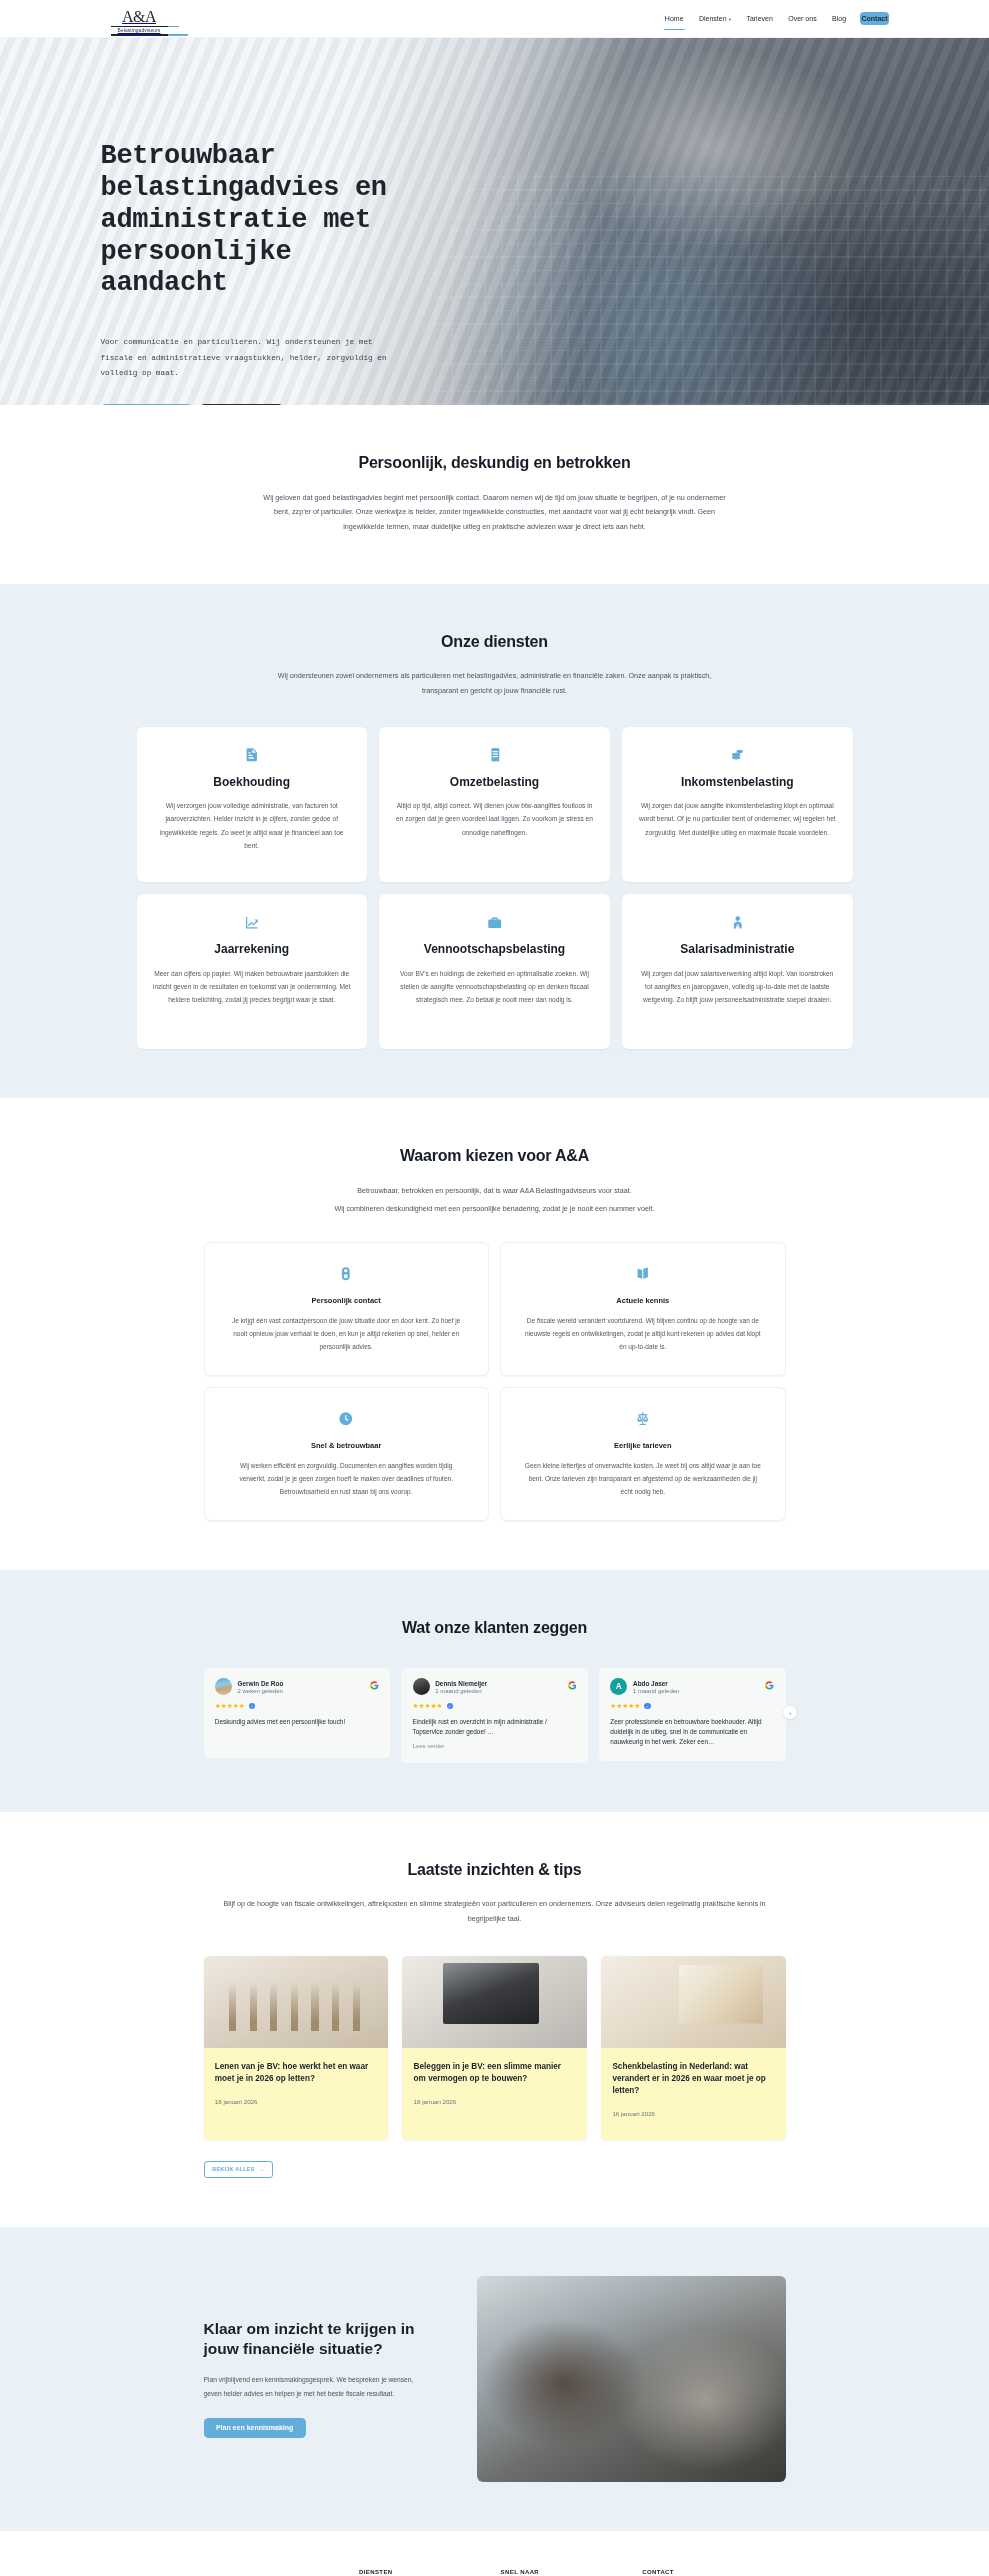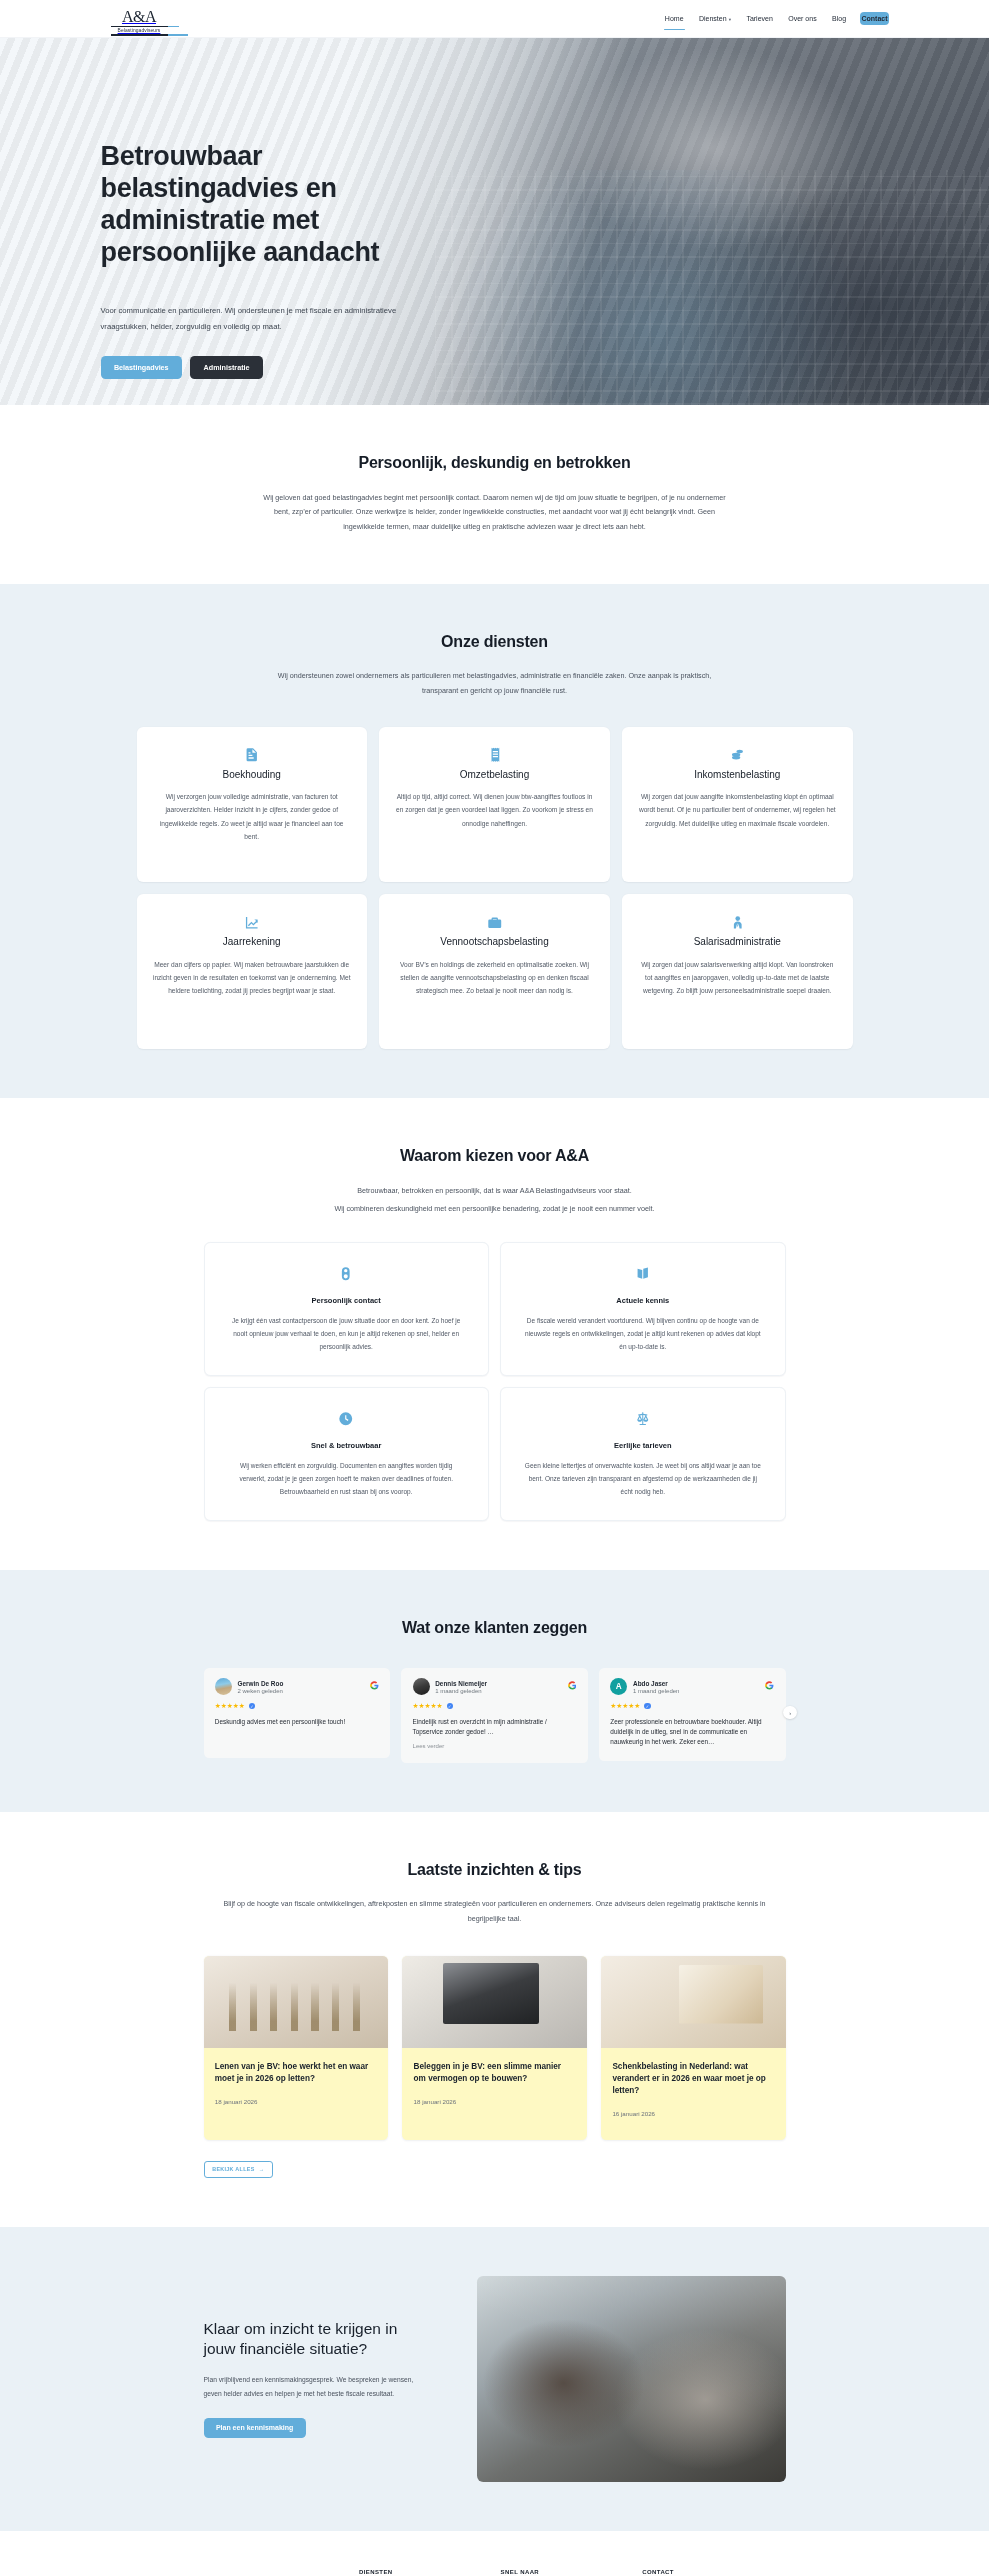--- a/index.html
+++ b/index.html
@@ -56,20 +56,21 @@
     padding: 5.7px 10.8px; border-radius: 4.1px; text-decoration: none; border: none;
     cursor: pointer;
   }
 
   
   .hero {
     height: 367px; position: relative; overflow: hidden;
     background:
       linear-gradient(100deg, #f3f7fa 0%, #f3f7fa 34%, rgba(243,247,250,.72) 46%, rgba(243,247,250,0) 60%),
       linear-gradient(135deg, #d8dde2 0%, #9aa3ac 35%, #6c737c 60%, #3f4650 100%);
+    font-family: Liberation Mono, monospace;
   }
   .hero:before{
     content:""; position:absolute; inset:0;
     background:
       radial-gradient(ellipse 216px 144px at 72% 30%, rgba(255,255,255,.38), transparent 70%),
       radial-gradient(ellipse 268px 185px at 88% 74%, rgba(40,48,60,.55), transparent 70%),
       repeating-linear-gradient(112deg, rgba(255,255,255,.05) 0 7.2px, rgba(0,0,0,.05) 7.2px 14.4px);
   }
   .hero:after{
     content:""; position:absolute; right:0; bottom:0; width:56%; height:64%;
@@ -114,21 +115,21 @@
     margin-top: 28px;
     display: grid; grid-template-columns: repeat(3, 1fr); gap: 12.4px;
     width: 716px; margin-left:auto; margin-right:auto;
   }
   .svc-card {
     background:#fff; border-radius: 6.2px; padding: 17.5px 15.5px 20.6px;
     box-shadow: 0 0.5px 1.5px rgba(20,30,50,.06); text-align:center; min-height:155px;
   }
   .svc-ico { height: 21.6px; display:flex; align-items:center; justify-content:center; }
   .svc-ico svg { width: 15.5px; height: 15.5px; fill:#62adda; }
-  .svc-name { margin-top: 3px; font-size: 10px; font-weight: 400; color:#161d27; }
+  .svc-name { margin-top: 9px; font-size: 12px; font-weight: 700; color:#161d27; }
   .svc-desc { margin-top: 10.3px; font-size: 6.6px; line-height: 2.0; color:#525a66; }
 
   
   .why-grid {
     margin-top: 26px; display:grid; grid-template-columns: repeat(2,1fr); gap: 11.3px;
     width: 582px; margin-left:auto; margin-right:auto;
   }
   .why-card {
     background:#fff; border:0.5px solid #edf1f5; border-radius:6.2px;
     padding: 18.5px 23px 21.6px; text-align:center; box-shadow:0 0.5px 1px rgba(20,30,50,.04);
@@ -195,21 +196,21 @@
     display:inline-flex; align-items:center; gap:4.1px;
     border: 0.5px solid #62adda; color:#62adda; background:#fff;
     font-size: 5.4px; font-weight: 700; letter-spacing:0.3px; text-transform:uppercase;
     padding: 4.6px 7.7px; border-radius: 3.1px; text-decoration:none; cursor:pointer;
   }
 
   
   .cta-sec { background:#eaf1f6; padding: 49px 0; }
   .cta-inner { width: 582px; margin:0 auto; display:flex; align-items:center; gap: 29px; }
   .cta-left { flex:1; }
-  .cta-left h2 { font-size: 15.5px; font-weight:400; line-height:1.28; color:#18202b; max-width:222px;}
+  .cta-left h2 { font-size: 15.5px; font-weight:700; line-height:1.28; color:#18202b; max-width:222px;}
   .cta-left p { margin-top: 14.4px; font-size: 6.7px; line-height: 2.0; color:#49515d; max-width:222px;}
   .cta-left a.cta-btn {
     display:inline-block; margin-top: 17.5px; background:#62adda; color:#fff;
     font-size: 7px; font-weight: 700; padding: 6.7px 12.4px; border-radius: 4.6px; text-decoration:none;
   }
   .cta-img {
     width: 309px; height: 206px; border-radius: 6.2px;
     background: linear-gradient(150deg,#cfd7da 0%,#9aa3a8 30%,#6d6f6d 55%,#3b3a36 100%);
     position:relative; overflow:hidden;
   }

